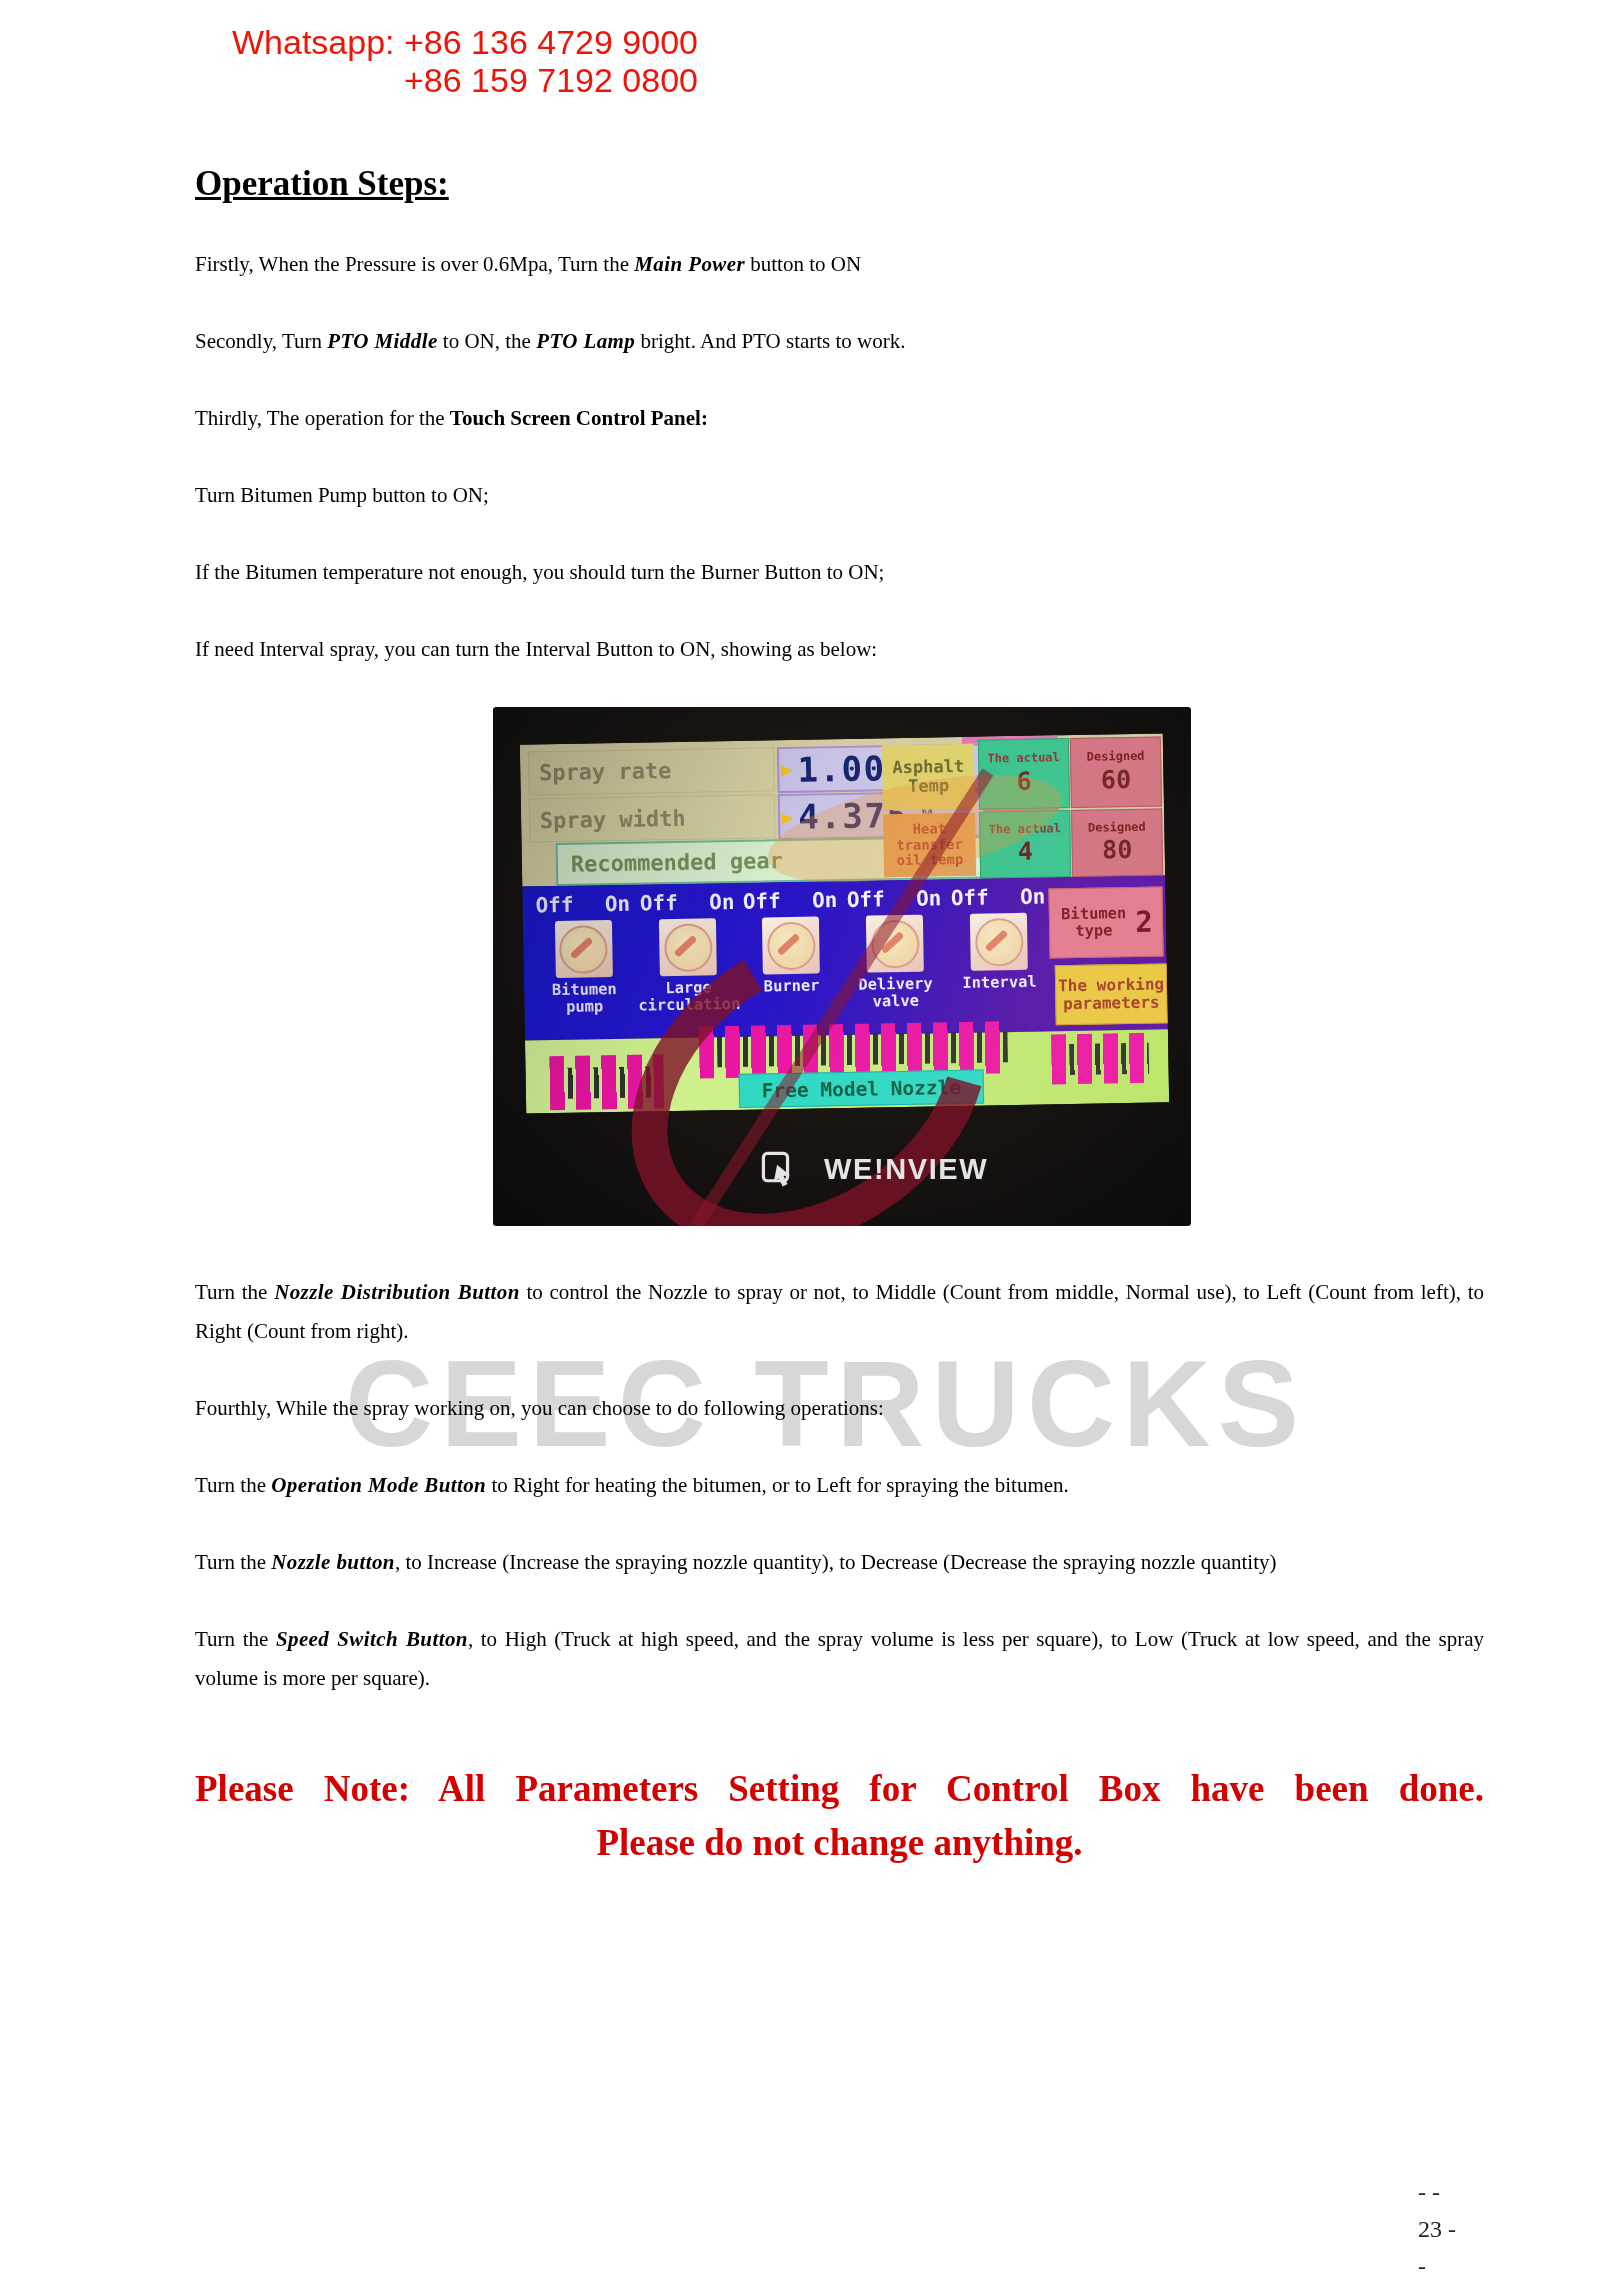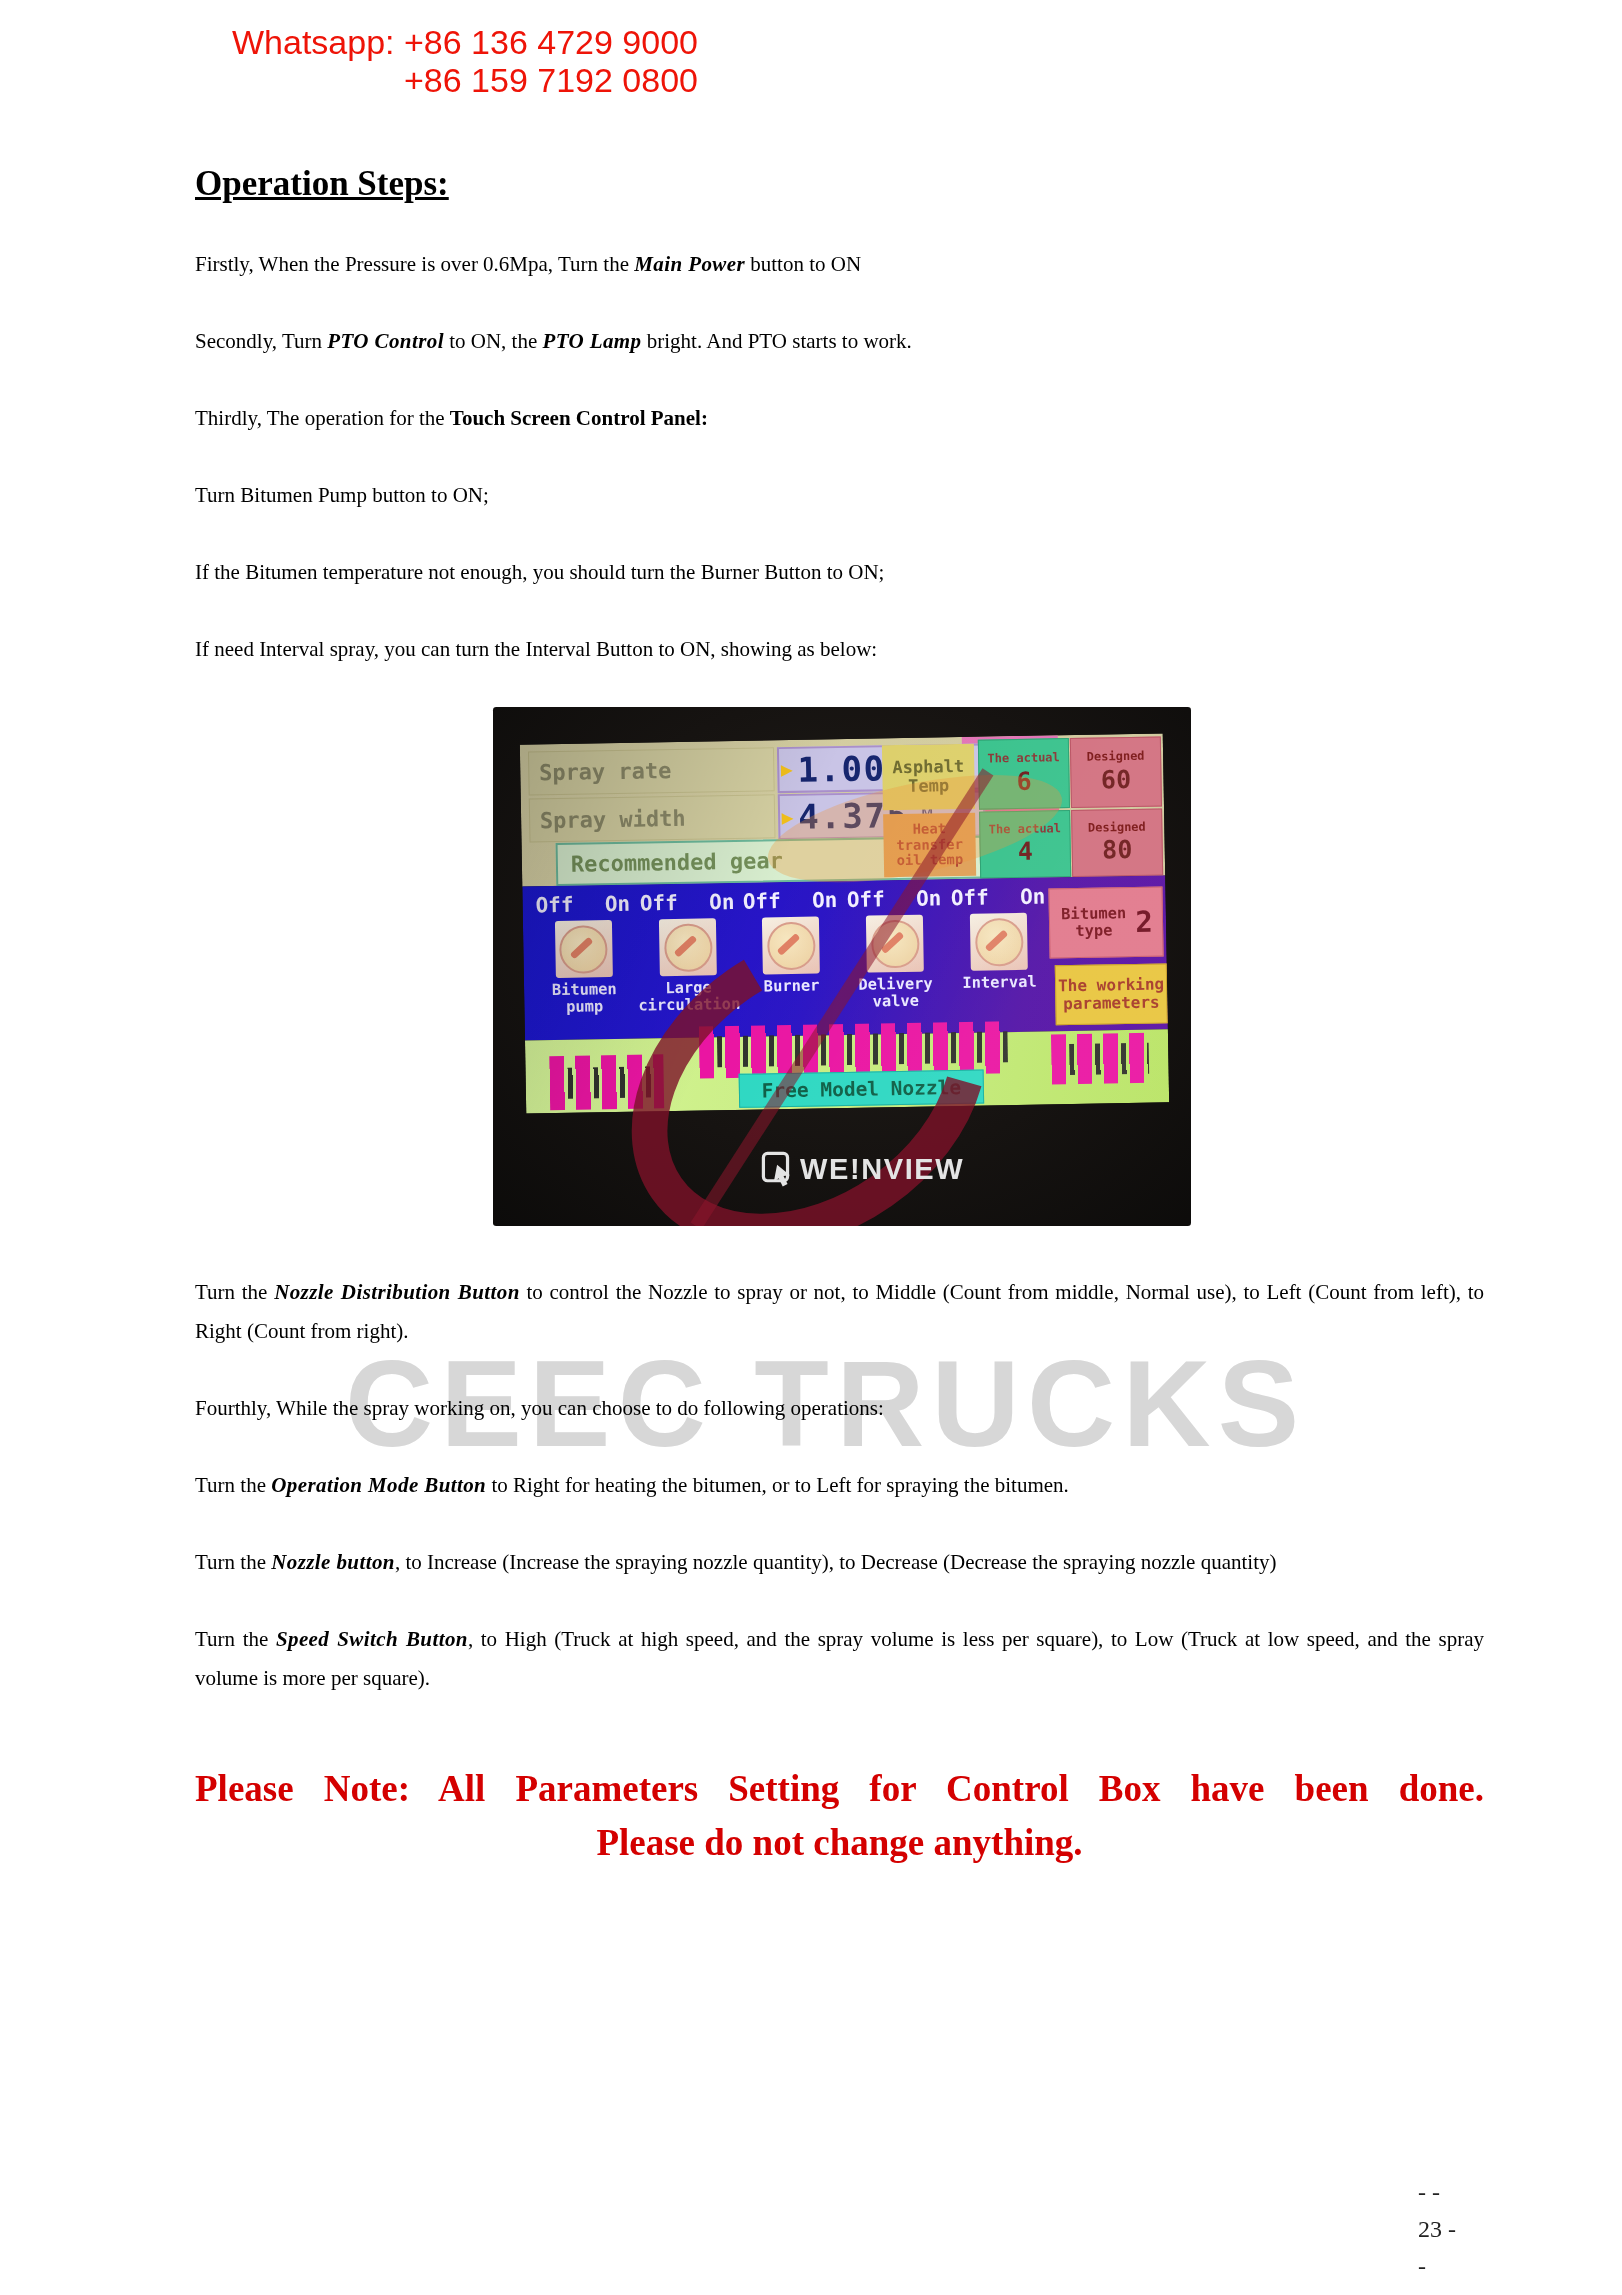--- a/index.html
+++ b/index.html
@@ -92,21 +92,21 @@
   .bars-left{left:24px;top:16px;width:114px;height:54px;}
   .bars-center{left:174px;top:-11.4px;width:310px;height:52px;}
   .bars-right{left:526px;top:3.2px;width:99px;height:50px;}
   .freebox{position:absolute;left:213px;top:37px;width:243px;height:32px;background:#2ed8c2;
            border:1.6px solid #18b0a0;color:#0e5e46;font-size:19.5px;font-weight:bold;
            display:flex;align-items:center;justify-content:center;}
   
   .swoosh{position:absolute;left:0;top:0;z-index:3;pointer-events:none;}
   .screen::after{content:"";position:absolute;inset:0;
                  background:linear-gradient(115deg,rgba(0,0,0,.22),rgba(0,0,0,0) 40%,rgba(255,255,255,.05) 75%);}
-  .brand{position:absolute;left:268px;top:444px;z-index:4;display:flex;gap:2px;align-items:center;
+  .brand{position:absolute;left:268px;top:444px;z-index:4;display:flex;gap:26px;align-items:center;
          color:#e4e4e4;font-family:"Liberation Sans",sans-serif;font-weight:bold;
          font-size:29px;letter-spacing:1.6px;}
   
   .note{margin-top:64px;color:#d40000;font-weight:bold;font-size:37px;line-height:54px;}
   .note .l1{text-align:justify;text-align-last:justify;}
   .note .l2{text-align:center;}
   
   .pageno{position:absolute;right:166px;top:2174px;z-index:1;font-size:24px;line-height:37px;color:#222;}
 </style>
 </head>
@@ -123,21 +123,21 @@
         <span>Whatsapp:</span>
         <span>+86 136 4729 9000</span><br>
         <span>+86 159 7192 0800</span>
       </div>
     </div>
 
     <h1>Operation Steps:</h1>
 
     <p><span>Firstly, When the Pressure is over 0.6Mpa, Turn the </span><b><i>Main Power</i></b><span> button to ON</span></p>
 
-    <p><span>Secondly, Turn </span><b><i>PTO Control</i></b><span> to ON, the </span><b><i>PTO Lamp</i></b><span> bright. And PTO starts to work.</span></p>
+    <p><span>Secondly, Turn </span><b><i>PTO Middle</i></b><span> to ON, the </span><b><i>PTO Lamp</i></b><span> bright. And PTO starts to work.</span></p>
 
     <p><span>Thirdly, The operation for the </span><b>Touch Screen Control Panel:</b></p>
 
     <p>Turn Bitumen Pump button to ON;</p>
 
 
     <p>If the Bitumen temperature not enough, you should turn the Burner Button to ON;</p>
 
     <p>If need Interval spray, you can turn the Interval Button to ON, showing as below:</p>
 

